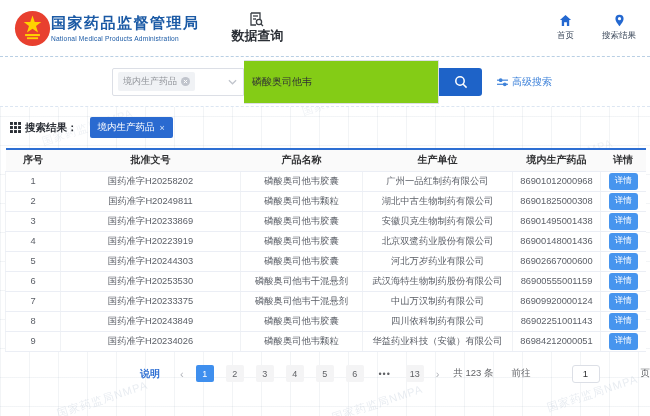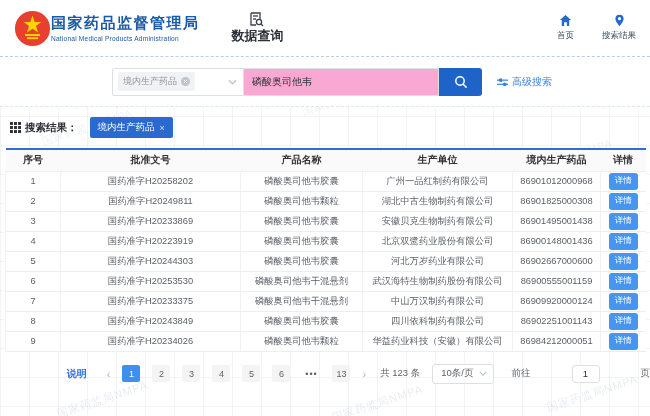--- a/index.html
+++ b/index.html
@@ -32,21 +32,21 @@
 
   
   .search-sec { height:50px; background:#fff; border-bottom:1px dashed #dce6f2;
     display:flex; align-items:center; padding-left:112px; }
   .cat-select { width:132px; height:28px; border:1px solid #dcdfe6; border-radius:2px 0 0 2px;
     display:flex; align-items:center; padding:0 22px 0 5px; position:relative; background:#fff; cursor:pointer; }
   .cat-tag { background:#f0f2f5; border-radius:2px; color:#909399; font-size:9px;
     padding:3px 5px; display:flex; align-items:center; white-space:nowrap; }
   .cat-tag svg { margin-left:4px; }
   .sel-chevron { position:absolute; right:6px; top:10px; }
-  .query-box { width:195px; height:28px; border:1px solid #dcdfe6; border-left:none; background:#f9a8d4; }
+  .query-box { width:195px; height:44px; border:1px solid #dcdfe6; border-left:none; background:#84cc16; }
   .query-box input { width:100%; height:100%; border:none; outline:none; background:transparent;
     font-family:inherit; font-size:10px; color:#303133; padding:0 8px; }
   .search-btn { width:43px; height:28px; background:#1e63c8; border:none; border-radius:0 3px 3px 0;
     display:flex; align-items:center; justify-content:center; cursor:pointer; }
   .advanced { display:flex; align-items:center; margin-left:15px; color:#3e82d9; font-size:10px;
     text-decoration:none; cursor:pointer; white-space:nowrap; }
   .advanced svg { margin-right:4px; }
 
   
   .results-bar { height:41px; display:flex; align-items:center; padding-left:10px; background:transparent; }
@@ -292,26 +292,20 @@
     <span class="pg active">1</span>
     <span class="pg">2</span>
     <span class="pg">3</span>
     <span class="pg">4</span>
     <span class="pg">5</span>
     <span class="pg">6</span>
     <span class="pg ellipsis">•••</span>
     <span class="pg">13</span>
     <span class="pg-arrow">›</span>
     <span class="total">共 123 条</span>
-    <span class="size-select">
-      <span>10条/页</span>
-      <svg width="8" height="5" viewBox="0 0 10 6" fill="none" stroke="#c0c4cc" stroke-width="1.4">
-          <path d="M1 1 L5 5 L9 1"></path>
-        </svg>
-    </span>
     <span class="goto">
       <span>前往</span>
       <input type="text" value="1" style="">
       <span>页</span>
     </span>
   </footer>
 
 </div>
 
 </body></html>

